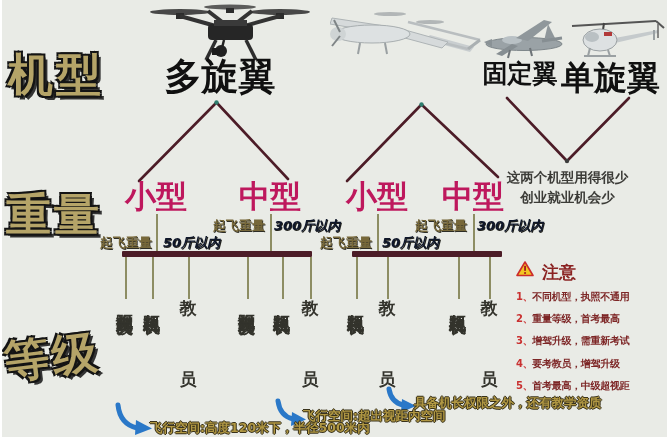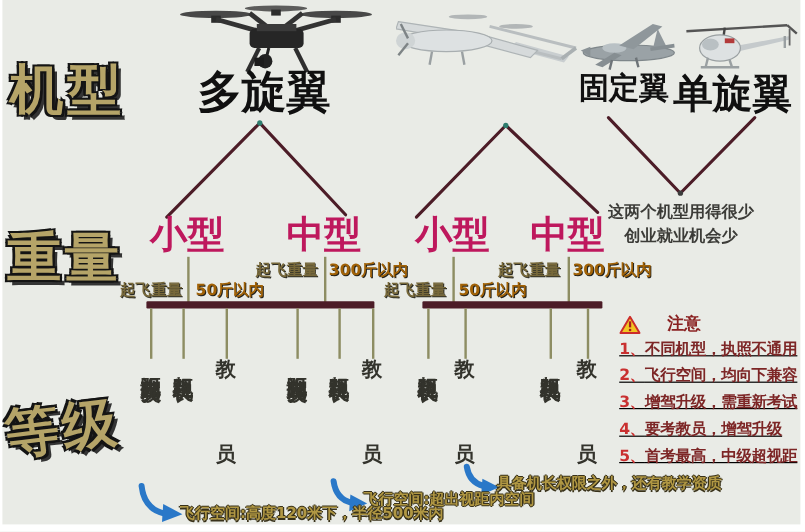--- a/index.html
+++ b/index.html
@@ -13,39 +13,39 @@
   
   .row-label{
     position:absolute;font-size:45px;font-weight:900;color:#b5a468;letter-spacing:3px;
     text-shadow:-2px -2px 0 #141414,2px -2px 0 #141414,-2px 2px 0 #141414,2px 2px 0 #141414,4px 4px 0 rgba(20,20,20,.85);
     white-space:nowrap;line-height:1;
   }
   .type-label{position:absolute;font-weight:900;color:#101010;text-align:center;line-height:1;white-space:nowrap;}
   .size-label{position:absolute;font-size:31px;font-weight:900;color:#be185d;text-align:center;width:90px;line-height:1;white-space:nowrap;}
   .wt{position:absolute;font-size:13px;font-weight:800;line-height:1.15;white-space:nowrap;}
   .wt-takeoff{color:#77683a;text-align:center;text-shadow:0.8px 0.8px 0 #2c2c26;}
-  .wt-limit{color:#a16207;text-shadow:0.8px 0.8px 0 #22221e;}
+  .wt-limit{color:#0f172a;text-shadow:0.8px 0.8px 0 #22221e;font-style:italic;}
   .vcol{
     position:absolute;writing-mode:vertical-rl;text-orientation:upright;
     font-size:17px;font-weight:800;color:#33332c;letter-spacing:1px;line-height:22px;white-space:nowrap;
   }
   .icol{
     position:absolute;display:flex;flex-direction:column;justify-content:space-between;align-items:center;
     height:88px;width:22px;font-size:17px;font-weight:800;color:#33332c;line-height:1;
   }
   .tick{position:absolute;width:2px;background:#8d8d63;}
   .conn{position:absolute;width:2px;background:#8d8d63;}
   .bar{position:absolute;height:6px;background:#4c1c27;border-radius:1px;}
   .rare-note{position:absolute;left:495px;top:167px;width:145px;text-align:center;
     font-size:13.5px;font-weight:600;color:#3c3c38;line-height:20px;}
   .gold-note{position:absolute;font-size:12.5px;font-weight:900;color:#b09743;white-space:nowrap;
     text-shadow:-1px 0 #39321a,1px 0 #39321a,0 -1px #39321a,0 1px #39321a;}
   .notice{position:absolute;left:516px;top:261px;width:152px;}
-  .notice-title{display:flex;align-items:flex-end;gap:22px;font-size:14px;font-weight:800;color:#8a2222;}
-  .notice-item{font-size:13px;font-weight:700;line-height:22.2px;letter-spacing:-0.3px;white-space:nowrap;text-decoration:underline;}
+  .notice-title{display:flex;align-items:flex-start;gap:8px;font-size:17px;font-weight:800;color:#8a2222;}
+  .notice-item{font-size:10px;font-weight:700;line-height:22.2px;letter-spacing:-0.3px;white-space:nowrap;}
   .notice-num{color:#c93030;}
   .notice-text{color:#7d2626;}
   .edge{position:absolute;background:#ffffff;}
 </style>
 </head>
 <body>
 
 <div class="canvas">
 
   <svg class="overlay" width="671" height="443" viewBox="0 0 671 443">
@@ -232,21 +232,21 @@
     <div class="notice-title">
       <svg width="18" height="16" viewBox="0 0 18 16">
         <polygon points="9,1 17,14.5 1,14.5" fill="#f2c522" stroke="#cc2b2b" stroke-width="1.6" stroke-linejoin="round"></polygon>
         <rect x="8.1" y="4.8" width="1.9" height="5" fill="#a81d1d"></rect>
         <circle cx="9.05" cy="12" r="1.1" fill="#a81d1d"></circle>
       </svg>
       <span>注意</span>
     </div>
     <div style="margin-top:2px">
       <div class="notice-item"><span class="notice-num">1、</span><span class="notice-text">不同机型，执照不通用</span></div>
-      <div class="notice-item"><span class="notice-num">2、</span><span class="notice-text">飞行空间，均向下兼容</span></div>
+      <div class="notice-item"><span class="notice-num">2、</span><span class="notice-text">重量等级，首考最高</span></div>
       <div class="notice-item"><span class="notice-num">3、</span><span class="notice-text">增驾升级，需重新考试</span></div>
       <div class="notice-item"><span class="notice-num">4、</span><span class="notice-text">要考教员，增驾升级</span></div>
       <div class="notice-item"><span class="notice-num">5、</span><span class="notice-text">首考最高，中级超视距</span></div>
     </div>
   </div>
 
   <div class="edge" style="left:0;bottom:0;width:671px;height:6px"></div>
   <div class="edge" style="right:0;top:0;width:4px;height:443px"></div>
   <div class="edge" style="left:0;top:0;width:2px;height:443px"></div>
 

